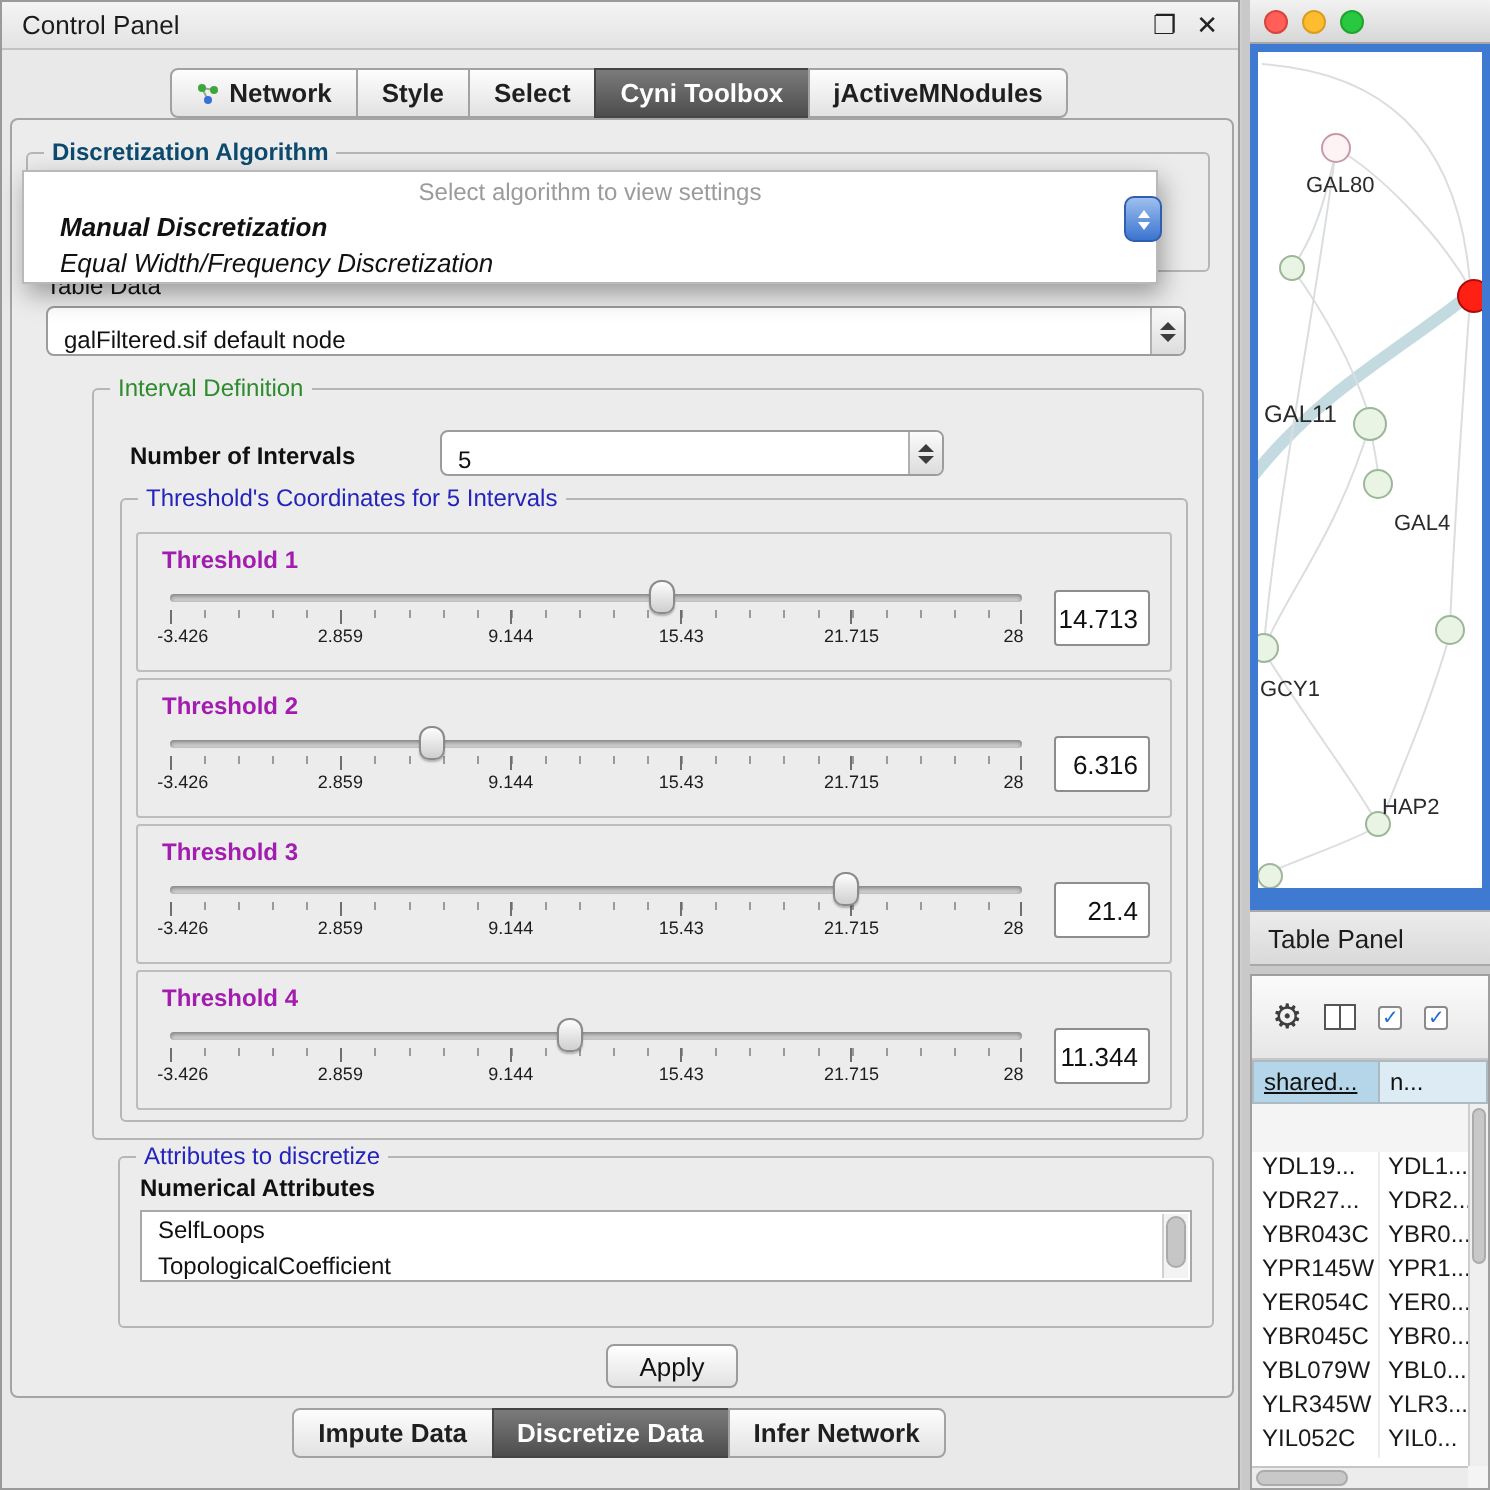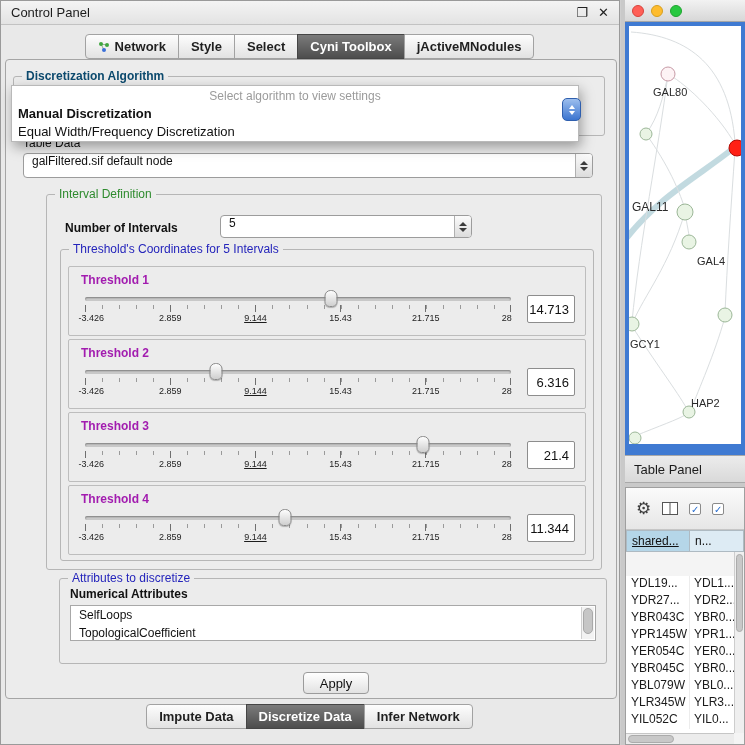--- a/index.html
+++ b/index.html
@@ -29,21 +29,21 @@
 
   .group { position:absolute; border:1px solid #b6b6b6; border-radius:3px; }
   .group > .legend { position:absolute; top:-8px; left:8px; background:#ececec;
     padding:0 4px; font-size:12px; white-space:nowrap; }
   .legend-green { color:#2e8b2e; }
   .legend-blue  { color:#2424bb; }
   .legend-dark  { color:#0c4a6e; }
 
   
   .combo { position:absolute; height:25px; background:#fff; border:1px solid #9c9c9c;
-    border-radius:4px; display:flex; align-items:flex-start; font-size:12px; color:#111;
+    border-radius:4px; display:flex; align-items:flex-end; font-size:12px; color:#111;
     overflow:hidden; }
   .combo .combo-text { padding-left:8px; flex:1; white-space:nowrap; }
   .stepper { width:17px; align-self:stretch; border-left:1px solid #b0b0b0;
     background:linear-gradient(#fbfbfb,#dcdcdc); display:flex; flex-direction:column;
     align-items:center; justify-content:center; }
   .arr-up { width:0; height:0; border-left:4px solid transparent; border-right:4px solid transparent;
     border-bottom:4px solid #3c3c3c; margin-bottom:2px; }
   .arr-dn { width:0; height:0; border-left:4px solid transparent; border-right:4px solid transparent;
     border-top:4px solid #3c3c3c; }
 
@@ -62,21 +62,21 @@
     background:linear-gradient(#fdfdfd,#cfcfcf); border:1px solid #8b8b8b;
     border-radius:6px 6px 5px 5px; box-shadow:0 1px 1px rgba(0,0,0,.25); }
   .ticks-minor { position:absolute; left:2px; right:2px; top:17px; height:4px;
     background:repeating-linear-gradient(to right,#9a9a9a 0,#9a9a9a 1px,transparent 1px,transparent 4%); }
   .ticks-major { position:absolute; left:2px; right:2px; top:17px; height:7px;
     background:repeating-linear-gradient(to right,#6f6f6f 0,#6f6f6f 1px,transparent 1px,transparent 19.95%); }
   .tick-labels { position:absolute; left:2px; right:2px; top:25px; height:12px; }
   .tick-labels span { position:absolute; transform:translateX(-50%); font-size:9px; color:#1d1d1d; }
   .tick-labels span:nth-child(1){ left:1.5%; }
   .tick-labels span:nth-child(2){ left:20%; }
-  .tick-labels span:nth-child(3){ left:40%;text-decoration:underline; }
+  .tick-labels span:nth-child(3){ left:40%; }
   .tick-labels span:nth-child(4){ left:60%; }
   .tick-labels span:nth-child(5){ left:80%; }
   .tick-labels span:nth-child(6){ left:99%; }
   .value-box { width:48px; height:28px; margin-left:14px; border:1px solid #8d8d8d;
     background:#fff; font-family:"Liberation Sans",sans-serif; font-size:13px; color:#111;
     text-align:right; padding-right:5px; border-radius:2px; }
 
   
   .listbox { position:absolute; background:#fff; border:1px solid #a8a8a8; overflow:hidden; }
   .list-item { font-size:12px; color:#111; height:18px; line-height:18px; padding-left:8px; }
@@ -89,21 +89,21 @@
     background:linear-gradient(#ffffff,#e2e2e2); border:1px solid #9b9b9b; border-radius:4px;
     font-family:Liberation Sans, sans-serif; font-size:13px; color:#111;margin-left:20px; }
 
   .bottom-tabbar { position:absolute; left:0; right:0; top:703px; display:flex; justify-content:center; }
 
   
   .popup { position:absolute; left:10px; top:84px; width:568px; z-index:30;
     background:#fff; border:1px solid #b9b9b9;
     box-shadow:2px 5px 12px rgba(0,0,0,.35); }
   .popup-placeholder { text-align:center; color:#9b9b9b; font-size:12px; padding:3px 0 2px; }
-  .popup-item { font-size:13px; color:#111; padding:1px 6px 2px; white-space:nowrap; }
+  .popup-item { font-size:13px; color:#111; padding:1px 18px 2px; white-space:nowrap;font-style:italic; }
   .combo-button-blue { position:absolute; right:-3px; top:12px; width:19px; height:23px;
     border:1px solid #2f5fae; border-radius:5px;
     background:linear-gradient(#9dbfee,#3b74cf); display:flex; flex-direction:column;
     align-items:center; justify-content:center; }
   .combo-button-blue .w-up { width:0;height:0;border-left:3.5px solid transparent;border-right:3.5px solid transparent;border-bottom:4px solid #fff; margin-bottom:2px; }
   .combo-button-blue .w-dn { width:0;height:0;border-left:3.5px solid transparent;border-right:3.5px solid transparent;border-top:4px solid #fff; }
 
   
   .right-strip { position:absolute; left:621px; top:0; width:124px; height:745px; background:#c9c9c9; }
 

